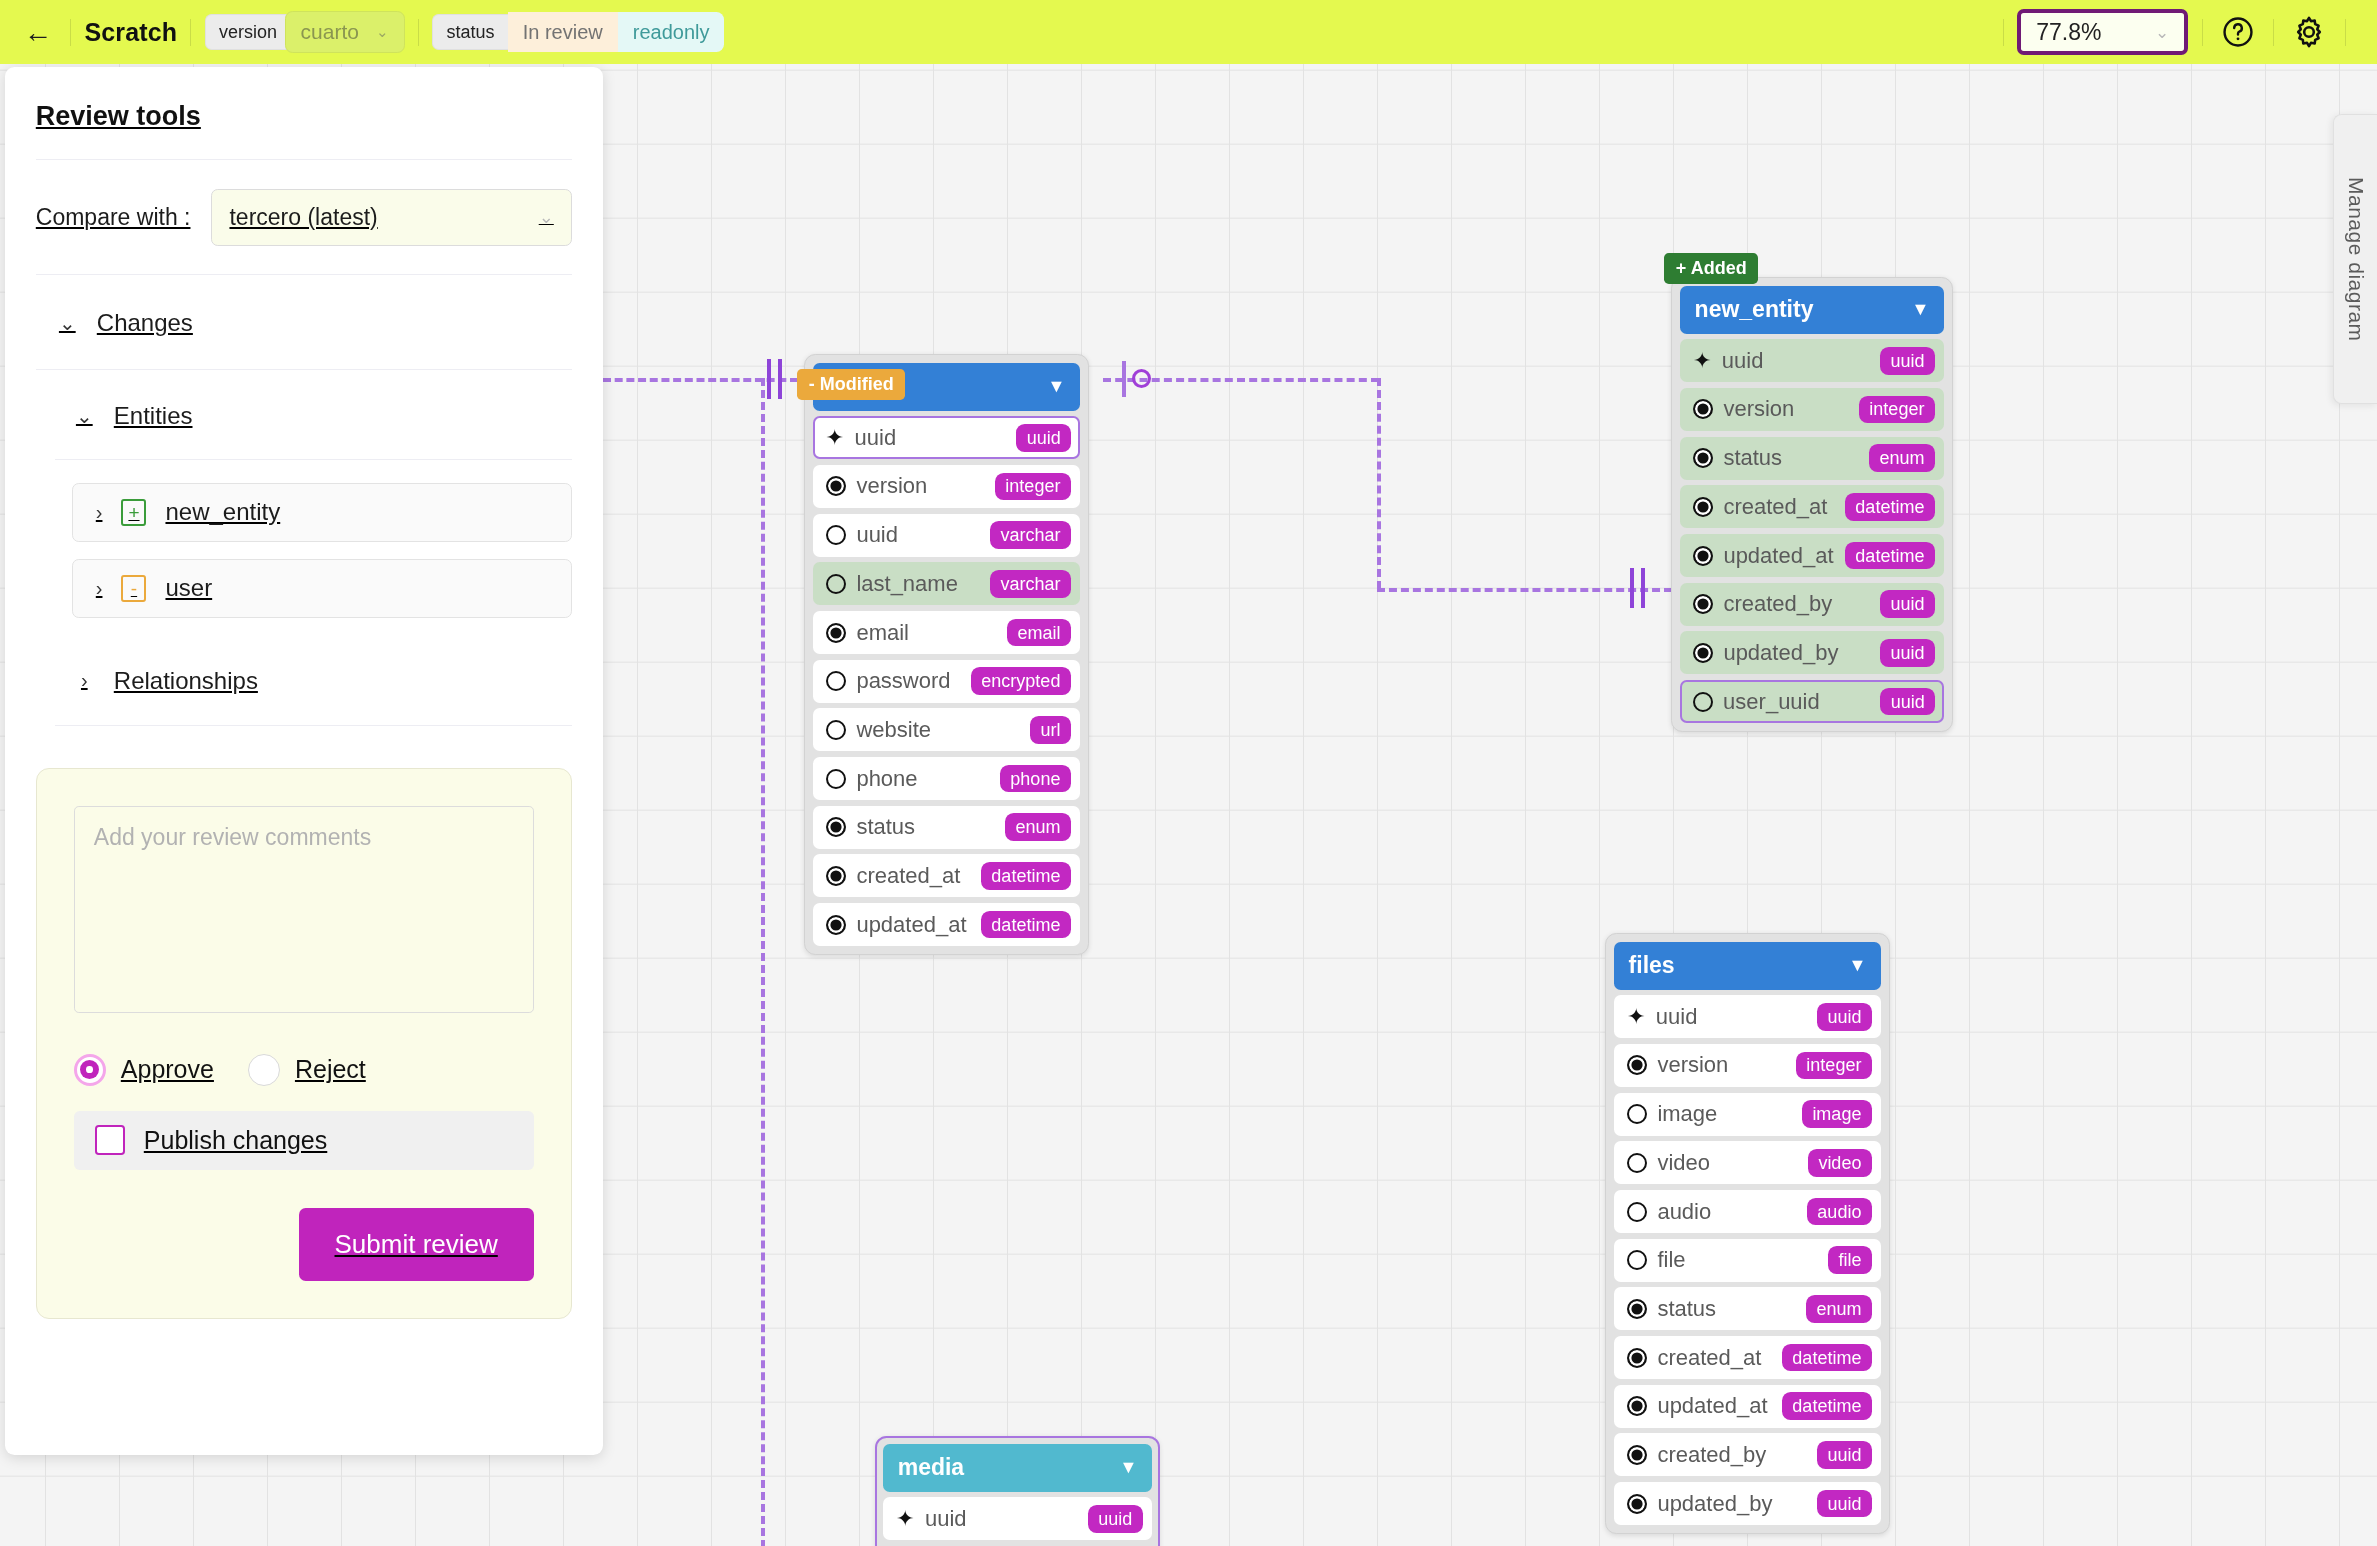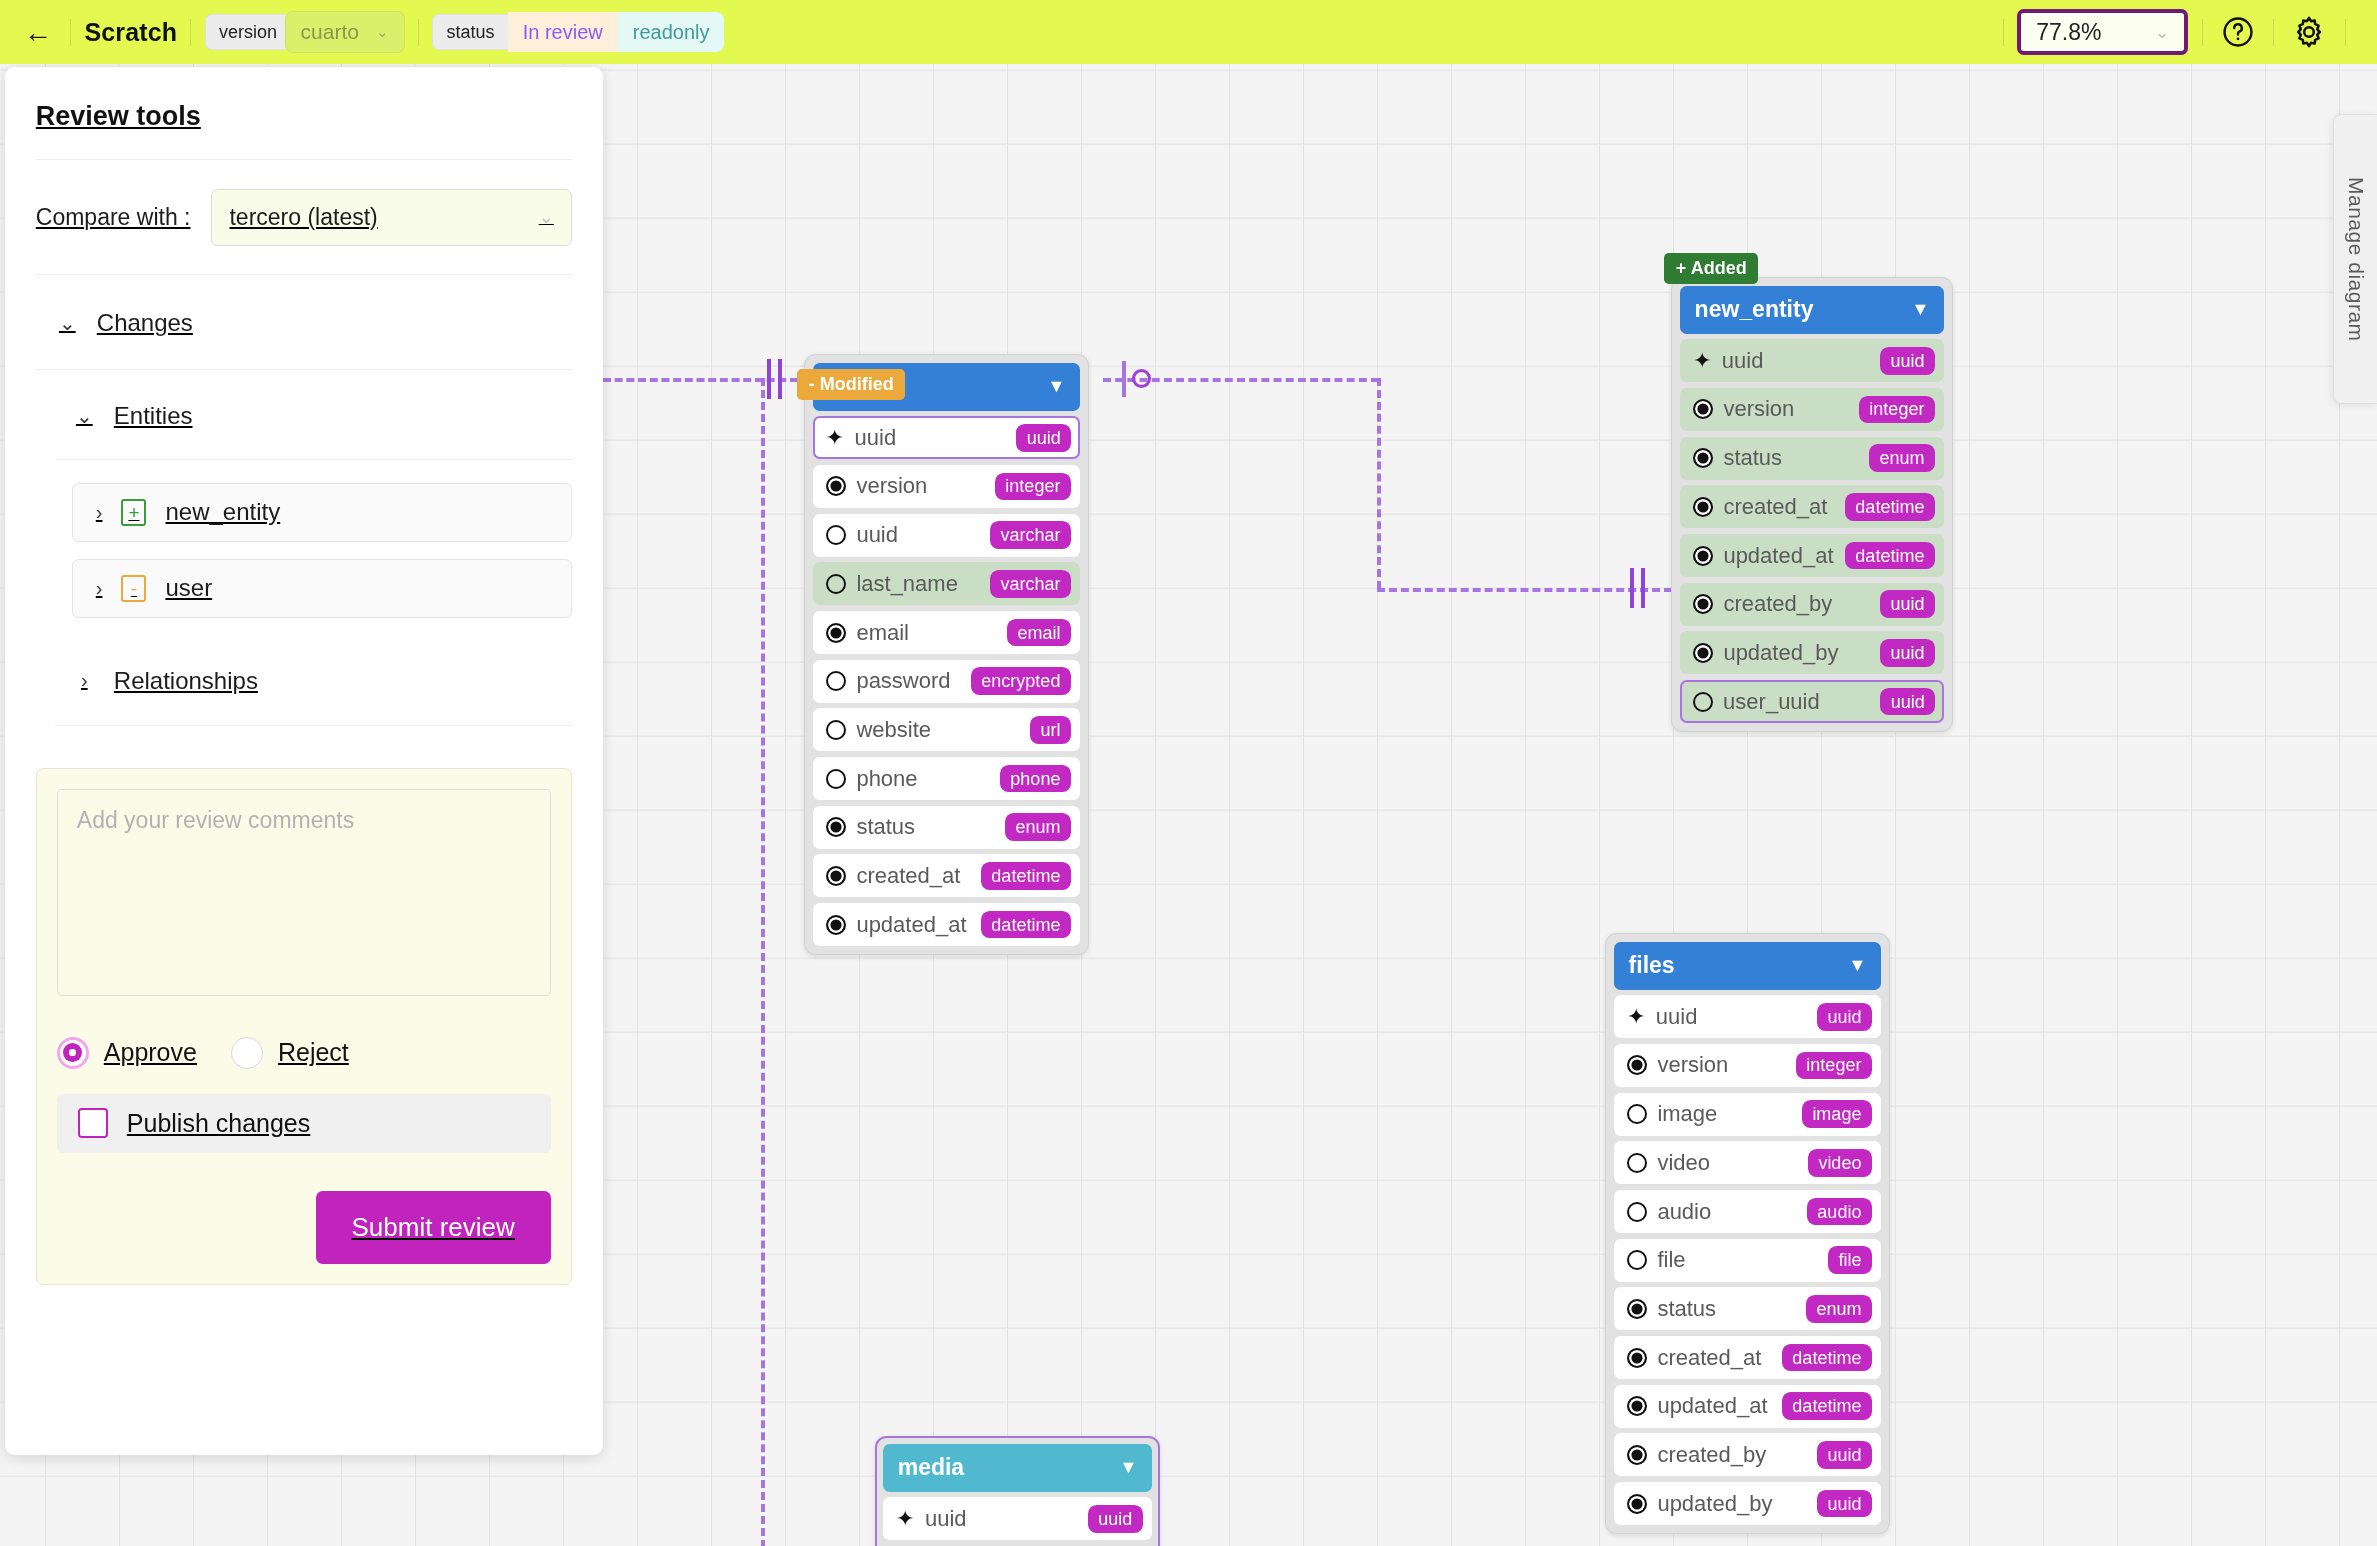--- a/index.html
+++ b/index.html
@@ -46,21 +46,21 @@
   }
   .chip-select {
     background: #dbf06a; color: #8a9650; font-size: 21px;
     padding: 7.6px 15px; border-radius: 7.6px;
     border: 1px solid #cfe35c;
     display: flex; align-items: center; gap: 17px;
     margin-left: -5.7px; cursor: pointer;
   }
   .chip-select .caret { font-size: 15px; color: #9aa663; }
   .chip-value-warn {
-    background: #fdefda; color: #8b5cf6; font-size: 20px;
+    background: #fdefda; color: #737373; font-size: 20px;
     padding: 8.6px 15px; border-radius: 0 0 0 0;
     margin-left: 0;
   }
   .chip-value-info {
     background: #e4f8f6; color: #3f9a9a; font-size: 20px;
     padding: 8.6px 15px; border-radius: 0 7.6px 7.6px 0;
   }
   .chip-label-flat {
     background: #ececec; color: #222; font-size: 18px;
     padding: 6.7px 13.3px; border-radius: 6.7px 0 0 6.7px;
@@ -122,22 +122,22 @@
   .badge-sq {
     width: 25px; height: 27px; border: 2.4px solid #3a9c3a; border-radius: 2.9px;
     display:flex; align-items:center; justify-content:center;
     font-size: 19px; color:#3a9c3a; line-height: 1; font-weight: 500;
   }
   .badge-sq.minus { border-color: #eba93c; color: #eba93c; }
   .entities-wrap { padding-top: 23px; }
 
   #review-form {
     margin: 42px 0 0 0;
-    background: #fbfce8; border: 1px solid #e7e7d0; border-radius: 7px;
-    padding: 20px;
+    background: #fbfce8; border: 1px solid #e7e7d0; border-radius: 13px;
+    padding: 37px;
   }
   #comment-box {
     width: 100%; height: 207px;
     background: transparent; border: 1px solid #dcdcdc; border-radius: 4.8px;
     font-family: "Liberation Sans", sans-serif;
     font-size: 23px; color: #1c1c1c; padding: 17px 19px;
     resize: none;
   }
   #comment-box::placeholder { color: #b2b2b2; }
   #radio-row { display: flex; align-items: center; gap: 34px; margin-top: 38px; }

